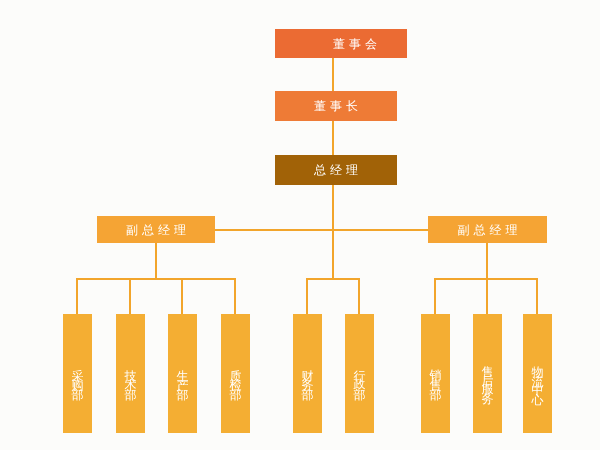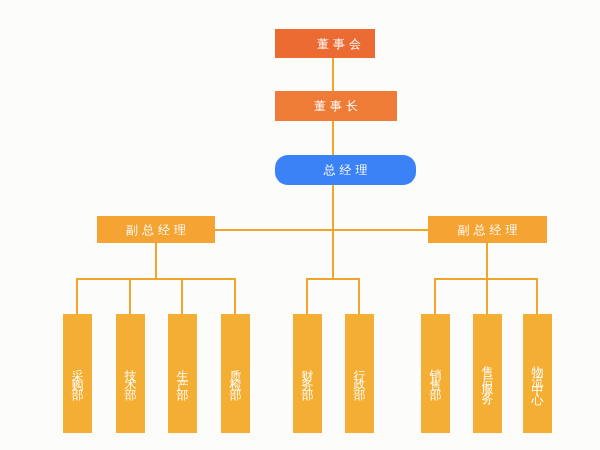--- a/index.html
+++ b/index.html
@@ -51,27 +51,27 @@
   <div class="line v" style="left: 76px; top: 278px; height: 36px; background-color: rgb(242, 165, 43);"></div>
   <div class="line v" style="left: 129px; top: 278px; height: 36px; background-color: rgb(242, 165, 43);"></div>
   <div class="line v" style="left: 181px; top: 278px; height: 36px; background-color: rgb(242, 165, 43);"></div>
   <div class="line v" style="left: 234px; top: 278px; height: 36px; background-color: rgb(242, 165, 43);"></div>
   <div class="line v" style="left: 306px; top: 278px; height: 36px; background-color: rgb(242, 165, 43);"></div>
   <div class="line v" style="left: 358px; top: 278px; height: 36px; background-color: rgb(242, 165, 43);"></div>
   <div class="line v" style="left: 434px; top: 278px; height: 36px; background-color: rgb(242, 165, 43);"></div>
   <div class="line v" style="left: 486px; top: 278px; height: 36px; background-color: rgb(242, 165, 43);"></div>
   <div class="line v" style="left: 536px; top: 278px; height: 36px; background-color: rgb(242, 165, 43);"></div>
 
-  <div class="node box-h" style="left: 275px; top: 29px; width: 100px; height: 29px; background-color: rgb(235, 107, 51); padding-left: 28px;">
+  <div class="node box-h" style="left: 275px; top: 29px; width: 132px; height: 29px; background-color: rgb(235, 107, 51); padding-left: 28px;">
     <span class="lbl">董事会</span>
   </div>
   <div class="node box-h" style="left: 275px; top: 91px; width: 122px; height: 30px; background-color: rgb(238, 123, 54);">
     <span class="lbl">董事长</span>
   </div>
-  <div class="node box-h" style="left: 275px; top: 155px; width: 141px; height: 30px; background-color: #3b82f6; border-radius: 13px;">
+  <div class="node box-h" style="left: 275px; top: 155px; width: 122px; height: 30px; background-color: #a16207;">
     <span class="lbl">总经理</span>
   </div>
 
   <div class="node box-h" style="left: 97px; top: 216px; width: 118px; height: 27px; background-color: rgb(245, 164, 52);">
     <span class="lbl">副总经理</span>
   </div>
   <div class="node box-h" style="left: 428px; top: 216px; width: 119px; height: 27px; background-color: rgb(245, 164, 52);">
     <span class="lbl">副总经理</span>
   </div>
 

